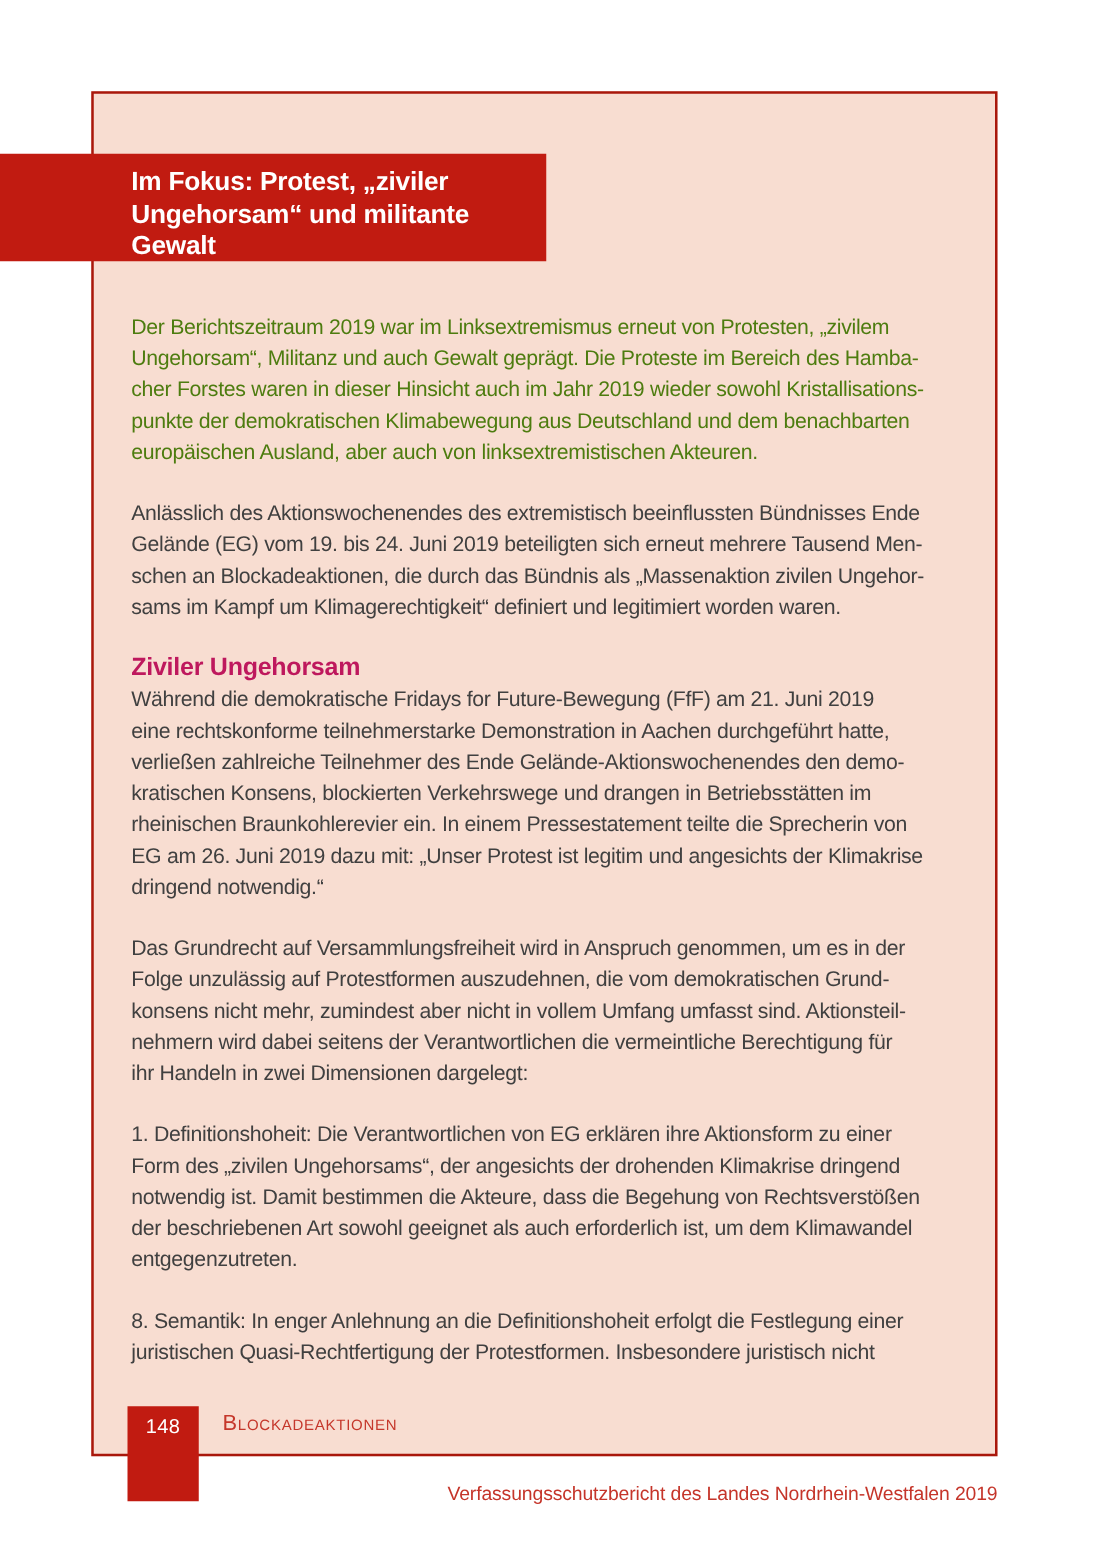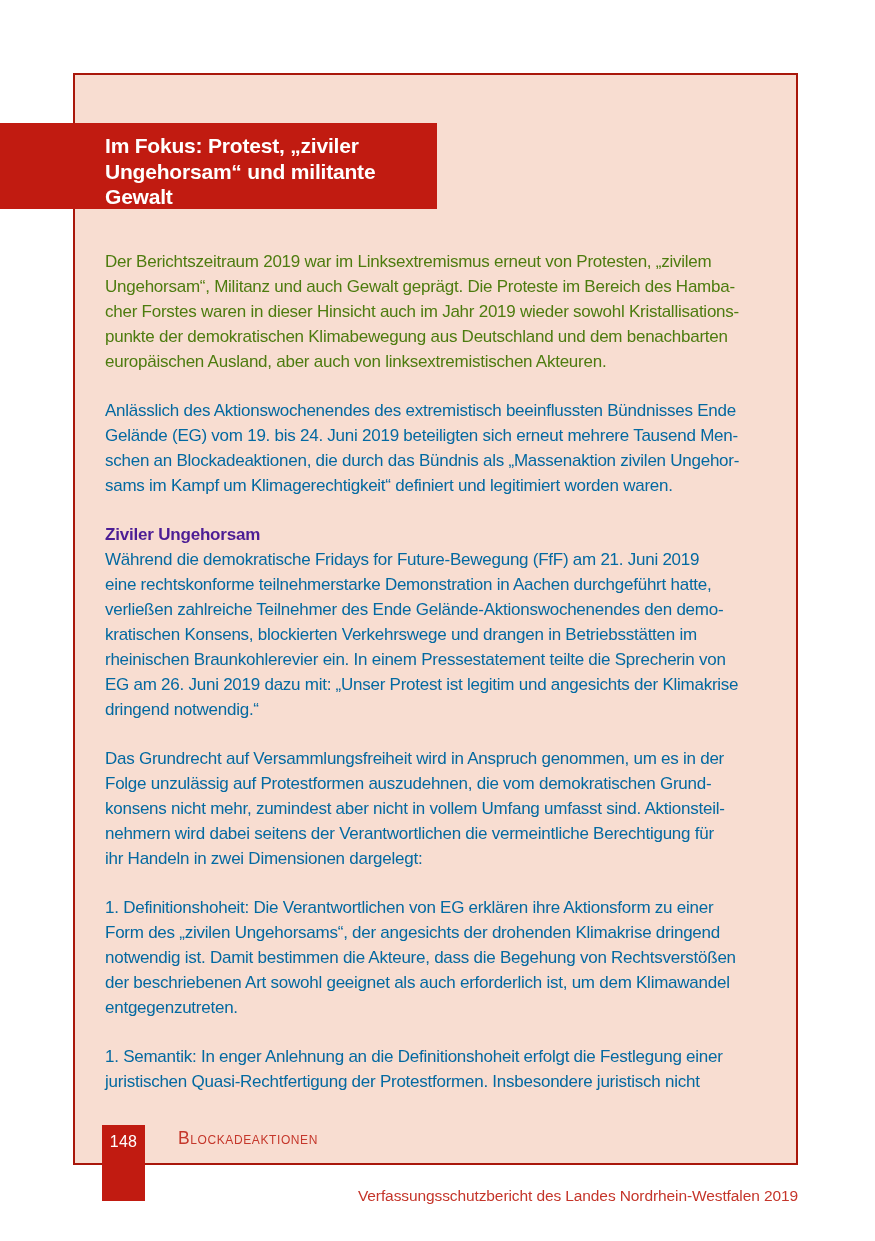--- a/index.html
+++ b/index.html
@@ -36,37 +36,37 @@
   .content {
     position: absolute;
     left: 105px; top: 249px;
     width: 678px;
     z-index: 1;
   }
   .content p {
     font-size: 17px;
     line-height: 25px;
     letter-spacing: -0.25px;
-    color: #0369a1;
+    color: #404040;
     white-space: pre-line;
     margin-bottom: 24px;
   }
   .content p.intro { color: #4d7c0f; }
   .content h2 {
-    font-size: 17px;
+    font-size: 20px;
     line-height: 25px;
     font-weight: bold;
-    color: #4c1d95;
+    color: #be185d;
     letter-spacing: -0.2px;
     margin-bottom: 0;
   }
   .page-number-box {
     position: absolute;
     left: 102px; top: 1125px;
-    width: 43px; height: 76px;
+    width: 57px; height: 76px;
     background: #c11b11;
     z-index: 3;
     color: #ffffff;
     font-size: 16px;
     text-align: center;
     padding-top: 8px;
     letter-spacing: 0.3px;
   }
   .section-label {
     position: absolute;
@@ -118,21 +118,21 @@
   <p>Das Grundrecht auf Versammlungsfreiheit wird in Anspruch genommen, um es in der
 Folge unzulässig auf Protestformen auszudehnen, die vom demokratischen Grund-
 konsens nicht mehr, zumindest aber nicht in vollem Umfang umfasst sind. Aktionsteil-
 nehmern wird dabei seitens der Verantwortlichen die vermeintliche Berechtigung für
 ihr Handeln in zwei Dimensionen dargelegt:</p>
   <p>1. Definitionshoheit: Die Verantwortlichen von EG erklären ihre Aktionsform zu einer
 Form des „zivilen Ungehorsams“, der angesichts der drohenden Klimakrise dringend
 notwendig ist. Damit bestimmen die Akteure, dass die Begehung von Rechtsverstößen
 der beschriebenen Art sowohl geeignet als auch erforderlich ist, um dem Klimawandel
 entgegenzutreten.</p>
-  <p>1. Semantik: In enger Anlehnung an die Definitionshoheit erfolgt die Festlegung einer
+  <p>8. Semantik: In enger Anlehnung an die Definitionshoheit erfolgt die Festlegung einer
 juristischen Quasi-Rechtfertigung der Protestformen. Insbesondere juristisch nicht</p>
 </div>
 
 <div class="page-number-box">
   <span>148</span>
 </div>
 
 <div class="section-label">Blockadeaktionen</div>
 
 <div class="report-title">Verfassungsschutzbericht des Landes Nordrhein-Westfalen 2019</div>

